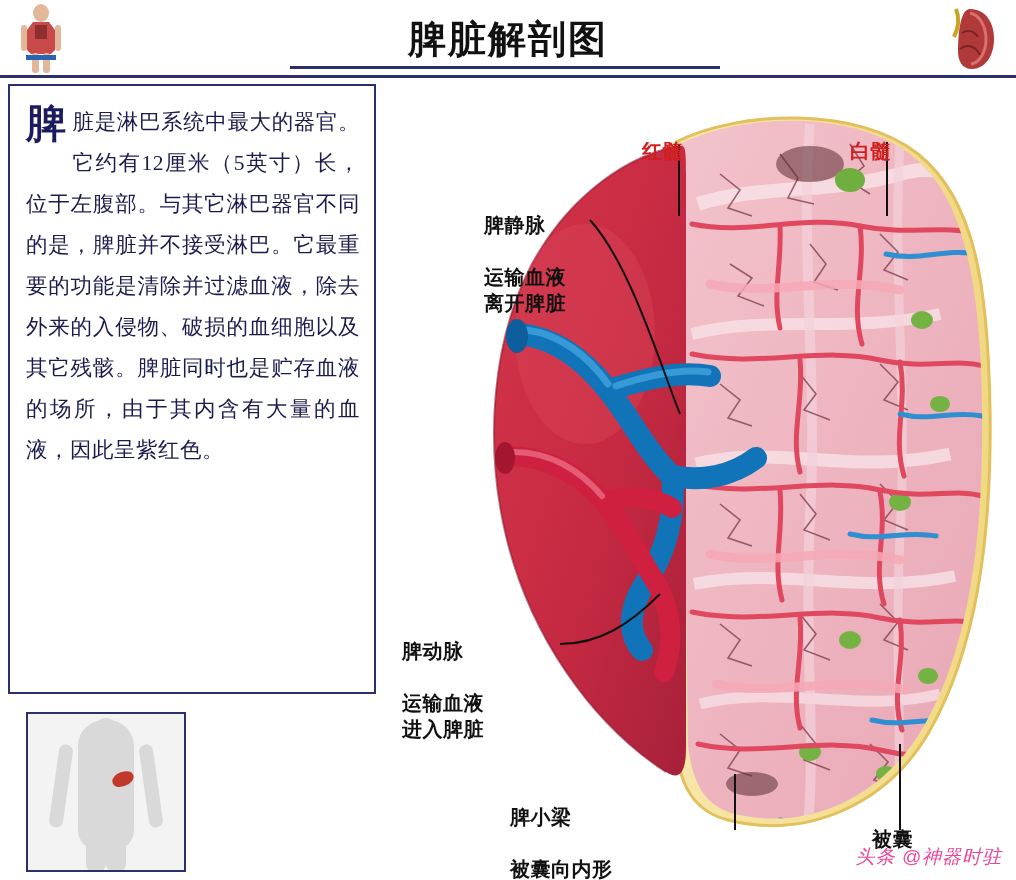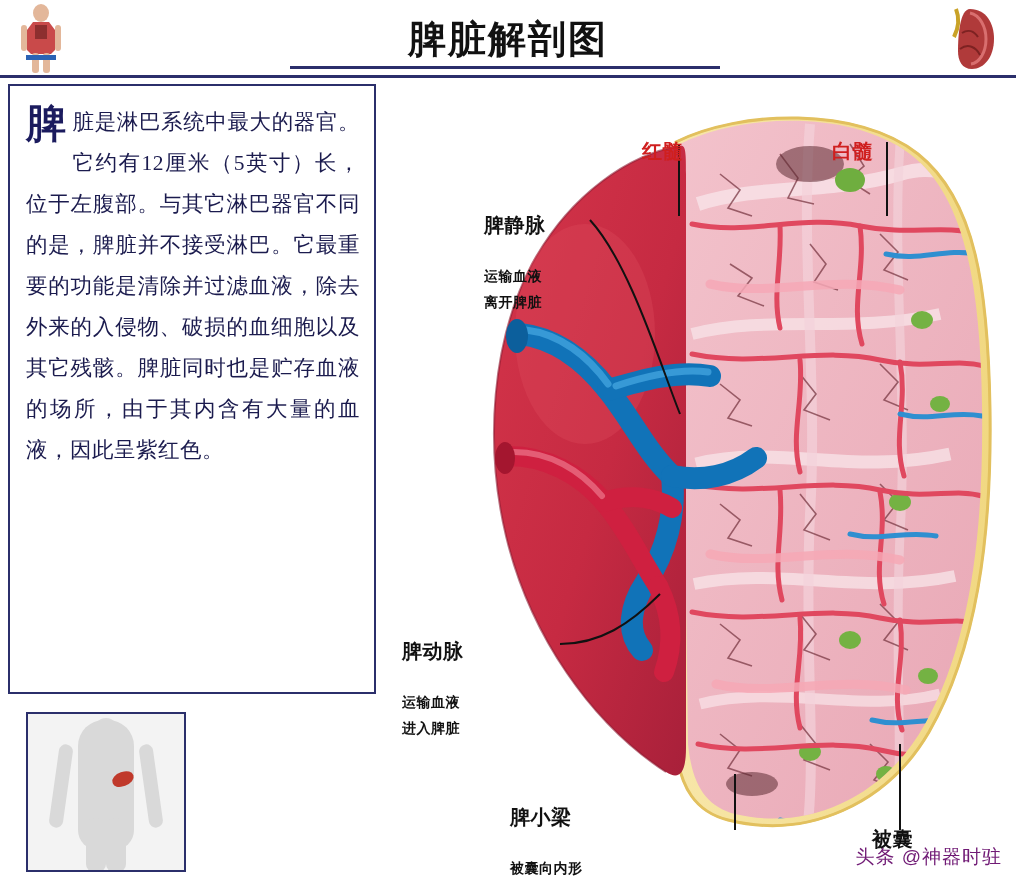--- a/index.html
+++ b/index.html
@@ -84,27 +84,28 @@
   .illus{position:absolute;left:380px;top:84px;width:636px;height:796px;}
 
   
   .lbl{
     position:absolute;color:#111;font-weight:bold;
     font-family:"Liberation Serif", serif;
     line-height:26px;letter-spacing:0.5px;white-space:pre-line;
   }
   .lbl.red{color:#cf1f1f;}
   .lbl .l1{font-size:20px;}
-  .lbl .l2{font-size:14px;}
+  .lbl .l2{font-size:20px;}
 
   
   .watermark{
     position:absolute;right:14px;bottom:10px;
-    font-size:19px;color:#701a75;font-family:"Liberation Sans", sans-serif;
+    font-size:19px;color:#ec4899;font-family:"Liberation Sans", sans-serif;
     letter-spacing:1px;
+    font-style:italic;
   }
 </style>
 </head>
 <body>
 
 <div id="page">
 
   <div class="header">
 
     <div class="corner-figure left">
@@ -288,21 +289,21 @@
         <path d="M355 746 L355 690"></path>
         <path d="M520 746 L520 660"></path>
       </g>
     </svg>
 
     
     <div class="lbl red" style="left:262px;top:28px;">
       <div class="l1">红髓</div>
     </div>
 
-    <div class="lbl red" style="left:452px;top:28px;">
+    <div class="lbl red" style="left:470px;top:28px;">
       <div class="l1">白髓</div>
     </div>
 
     <div class="lbl" style="left:104px;top:102px;">
       <div class="l1">脾静脉</div>
       <div class="l2">运输血液
 离开脾脏</div>
     </div>
 
     <div class="lbl" style="left:22px;top:528px;">

